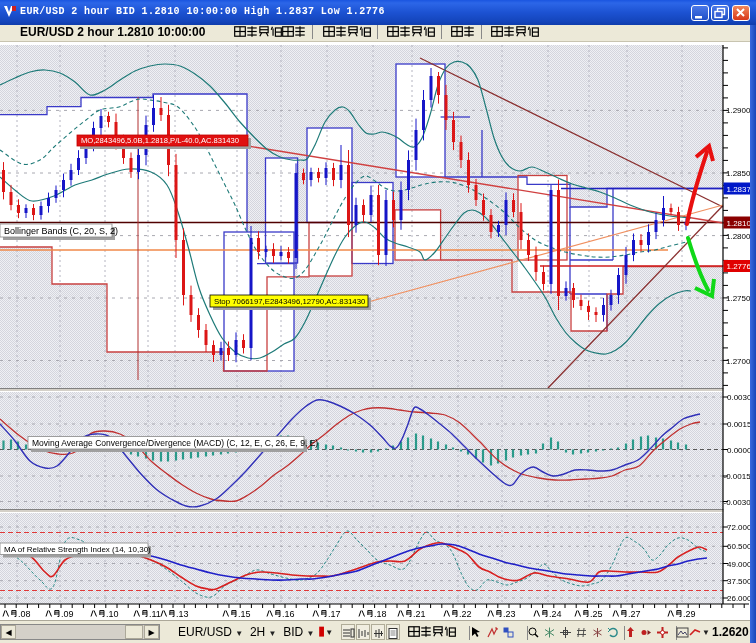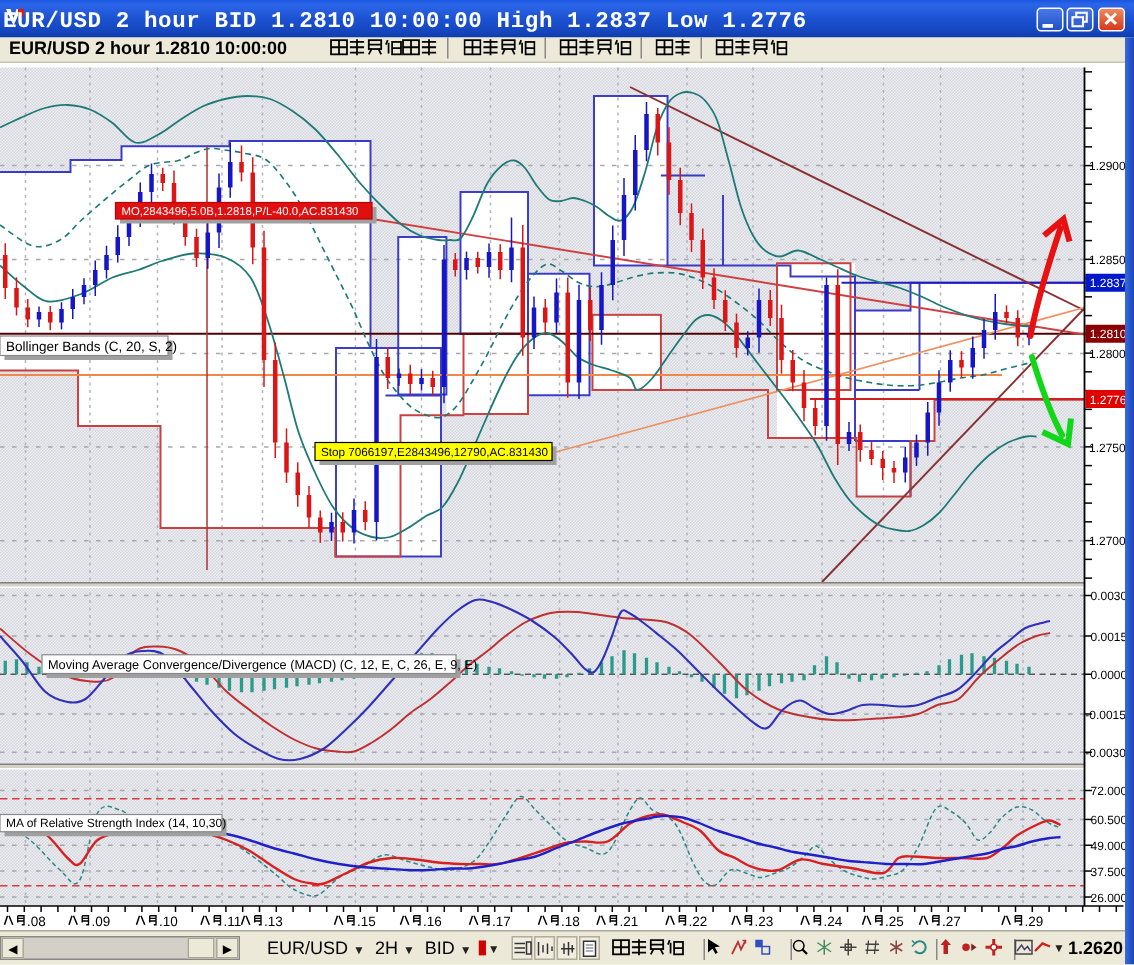--- a/index.html
+++ b/index.html
@@ -1,17 +1,17 @@
 <!DOCTYPE html>
 <html><head><meta charset="utf-8">
 <style>
 *{margin:0;padding:0;box-sizing:border-box}
 body{width:756px;height:643px;overflow:hidden;font-family:"Liberation Sans",sans-serif;background:#ece9d8;position:relative}
 #title{position:absolute;left:0;top:0;width:756px;height:25px;background:linear-gradient(180deg,#1a55e0 0%,#2c66e8 12%,#1c52d2 50%,#1445bc 85%,#0f3cac 100%)}
-#title .txt{position:absolute;left:2px;top:6px;color:#fff;font-family:"Liberation Mono",monospace;font-weight:bold;font-size:15px;letter-spacing:0.4px;white-space:nowrap}
+#title .txt{position:absolute;left:20px;top:6px;color:#fff;font-family:"Liberation Mono",monospace;font-weight:bold;font-size:10px;letter-spacing:0.4px;white-space:nowrap}
 .wbtn{position:absolute;top:5px;width:18px;height:16px;border-radius:3px;border:1px solid #fff;color:#fff;font-size:10px;text-align:center;line-height:14px;font-weight:bold}
 #menu{position:absolute;left:0;top:25px;width:750px;height:17px;background:#ece9d8;border-bottom:1px solid #c8c4b0;font-size:11px;color:#000;white-space:nowrap}
 #chart{position:absolute;left:0;top:42px;width:756px;height:578px}
 #toolbar{position:absolute;left:0;top:620px;width:750px;height:23px;background:#ece9d8;border-top:1px solid #aca899;font-size:11px}
 #rborder{position:absolute;right:0;top:25px;width:6px;height:618px;background:linear-gradient(90deg,#3a6ae0,#1846b8)}
 .sep{display:inline-block;width:1px;height:14px;background:#888;margin:0 6px;vertical-align:-3px}
 .tbtxt{font-weight:normal;font-size:12px}
 .drop{font-size:8px;color:#222}
 </style></head>
 <body>
@@ -26,21 +26,21 @@
       </svg></div>
  <div class="wbtn" style="right:27px;background:linear-gradient(180deg,#4a78e8,#2050c8)"><svg width="16" height="14">
         <rect x="5.5" y="2.5" width="7" height="6" fill="none" stroke="#fff" stroke-width="1.4"></rect>
         <rect x="3" y="5.5" width="7" height="6" fill="#3a62d8" stroke="#fff" stroke-width="1.4"></rect>
       </svg></div>
  <div class="wbtn" style="right:6px;background:linear-gradient(180deg,#f0885c,#d83818)"><svg width="16" height="14">
         <path d="M4,3 L11,10 M11,3 L4,10" stroke="#fff" stroke-width="2"></path>
       </svg></div>
 </div>
 <div id="menu">
- <span style="font-weight:bold;margin-left:6px;font-size:12px">EUR/USD 2 hour 1.2810 10:00:00</span>
+ <span style="font-weight:bold;margin-left:20px;font-size:12px">EUR/USD 2 hour 1.2810 10:00:00</span>
  <span style="margin-left:26px"><svg width="12" height="13" viewBox="0 0 10 11" style="vertical-align:-2px">
         <rect x="0.5" y="1.5" width="9" height="8" fill="none" stroke="#000"></rect>
         <line x1="0.5" y1="5.5" x2="9.5" y2="5.5" stroke="#000"></line>
         <line x1="5" y1="1.5" x2="5" y2="9.5" stroke="#000"></line>
       </svg><svg width="12" height="13" viewBox="0 0 10 11" style="vertical-align:-2px">
         <line x1="1" y1="2.5" x2="9" y2="2.5" stroke="#000"></line>
         <line x1="1" y1="5.5" x2="9" y2="5.5" stroke="#000"></line>
         <line x1="1" y1="8.5" x2="9" y2="8.5" stroke="#000"></line>
         <line x1="5" y1="1" x2="5" y2="10" stroke="#000"></line>
       </svg><svg width="12" height="13" viewBox="0 0 10 11" style="vertical-align:-2px">

